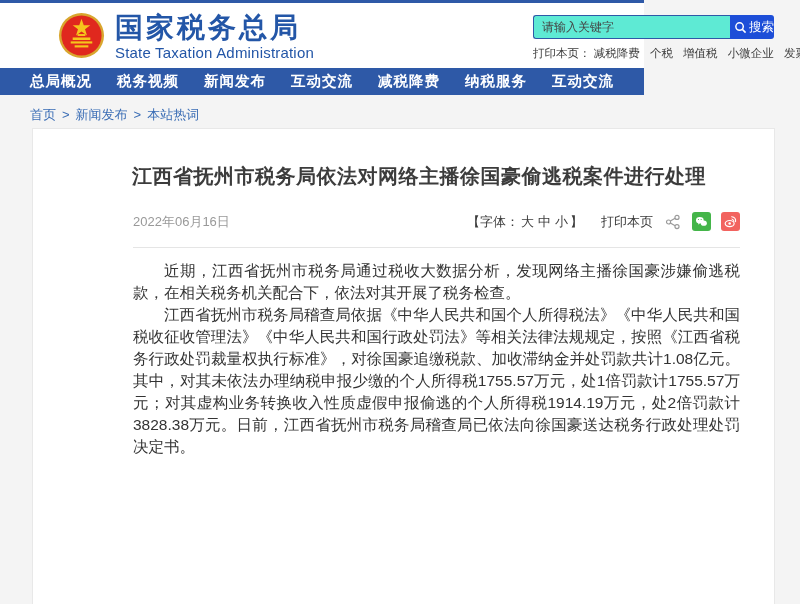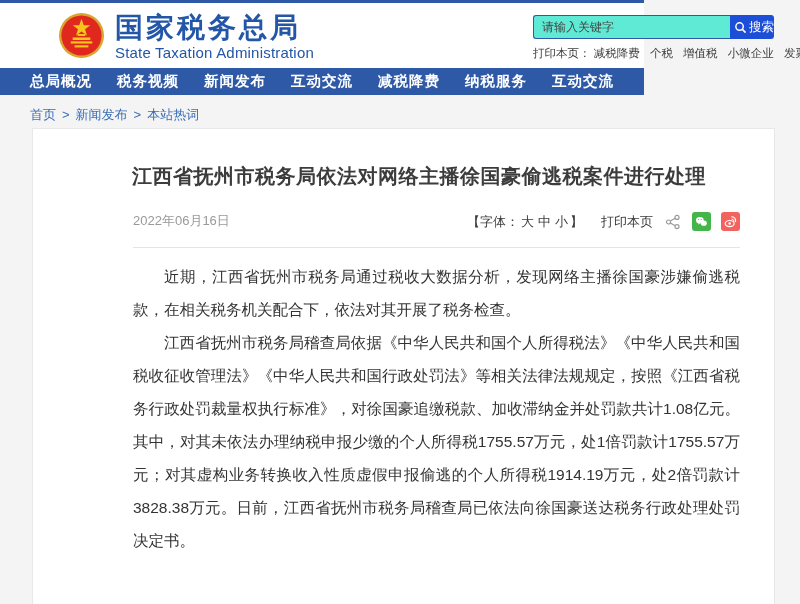--- a/index.html
+++ b/index.html
@@ -28,33 +28,33 @@
   .nav-item { color:#ffffff; font-size:14.5px; font-weight:bold; text-decoration:none; letter-spacing:1px; }
 
   
   .breadcrumb { padding:11px 0 0 30px; font-size:13px; color:#3a6db5; }
   .breadcrumb a { color:#3a6db5; text-decoration:none; }
   .crumb-sep { margin:0 6px; color:#3a6db5; }
 
   
   .card { position:absolute; left:32px; top:128px; width:743px; height:500px; background:#ffffff; border:1px solid #e8e8e8; padding:34px 34px 0 68px; }
   .article-title { text-align:right; font-size:20px; font-weight:600; color:#3c3c3c; letter-spacing:0.5px; padding-right:34px; }
-  .meta-row { display:flex; justify-content:space-between; margin-top:22px; padding-left:32px; }
+  .meta-row { display:flex; align-items:center; justify-content:space-between; margin-top:22px; padding-left:32px; }
   .article-date { font-size:13px; color:#999; }
   .toolbar { display:flex; align-items:center; font-size:13px; color:#3c3c3c; }
   .toolbar .fs { margin:0 2px; cursor:pointer; }
   .toolbar .print { margin-left:18px; cursor:pointer; }
   .icon-btn { display:inline-flex; align-items:center; justify-content:center; width:19px; height:19px; border-radius:3px; margin-left:10px; cursor:pointer; }
   .icon-share { background:transparent; }
   .icon-wechat { background:#44b549; }
   .icon-weibo { background:#f2635f; }
   .divider { height:1px; background:#e5e5e5; margin:16px 0 12px 32px; }
 
   .article-body { padding-left:32px; padding-right:0; }
-  .article-body p { font-size:15.5px; line-height:33px; color:#333; text-indent:2em; text-align:justify; }
+  .article-body p { font-size:15.5px; line-height:22px; color:#333; text-indent:2em; text-align:justify; }
 </style>
 </head>
 <body>
 
 <div class="page">
   <div class="top-accent"></div>
 
   <div class="header">
     <span class="emblem">
       <svg viewBox="0 0 48 48" width="47" height="47">

